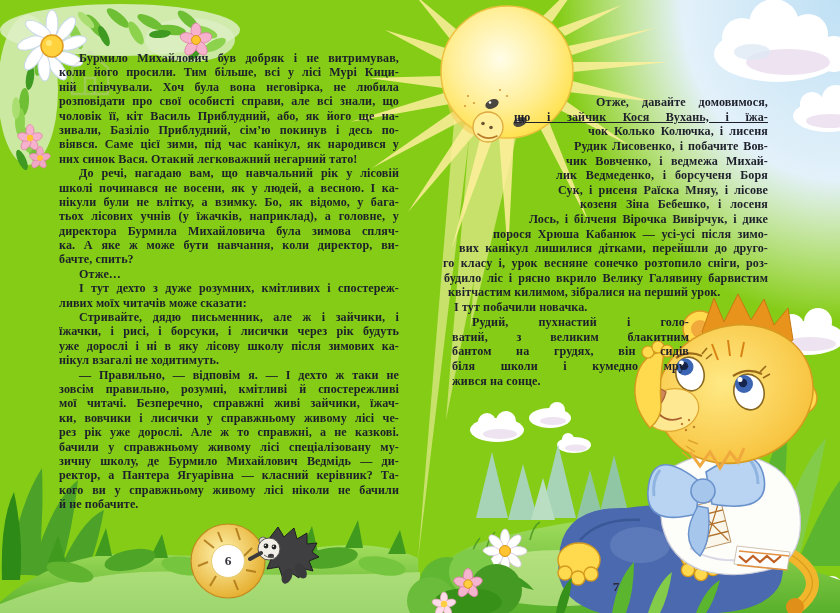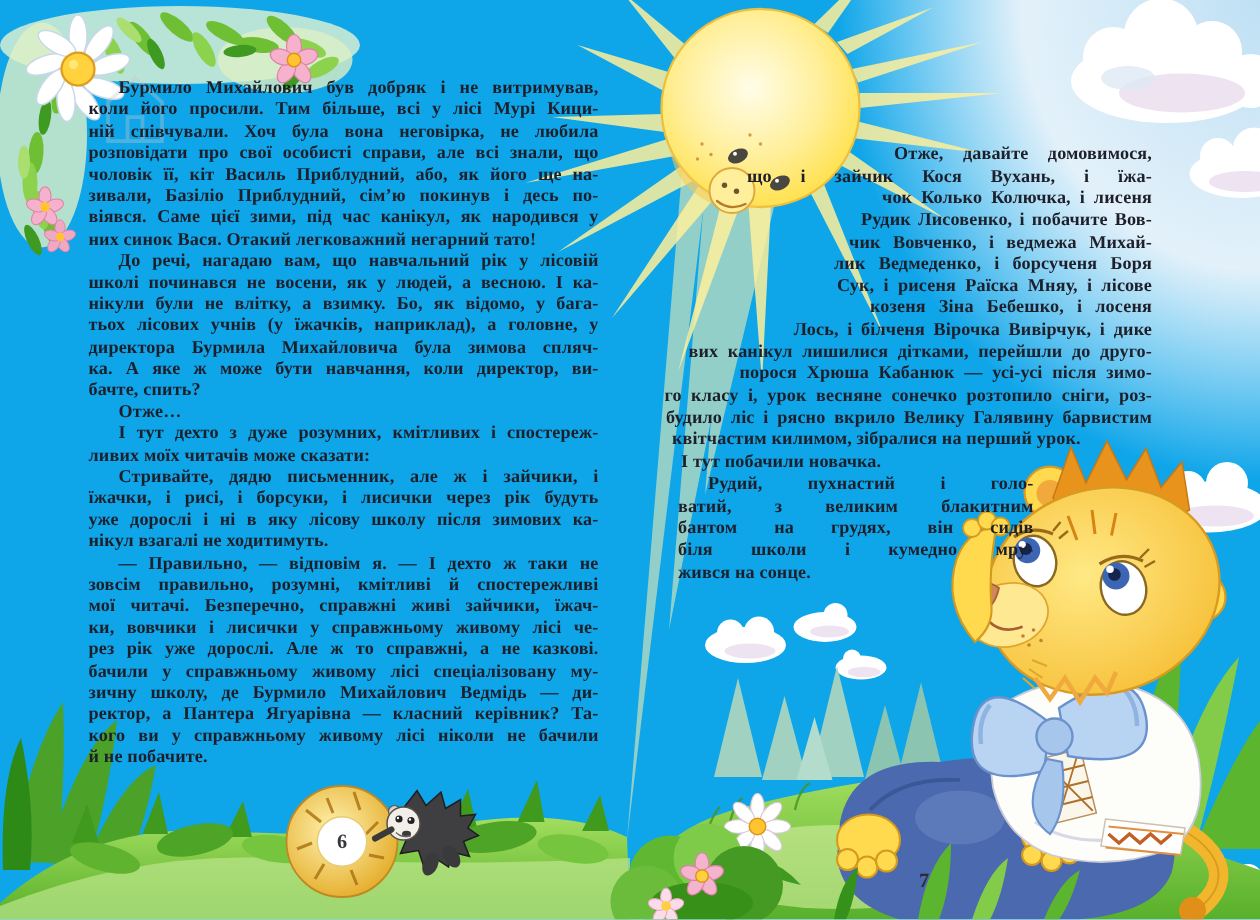--- a/index.html
+++ b/index.html
@@ -1,16 +1,16 @@
 <!DOCTYPE html>
 <html><head>
 <meta charset="utf-8">
 <style>
   html,body{margin:0;padding:0;background:#ffffff;}
-  #spread{position:relative;width:840px;height:613px;background:#0ea5e9;overflow:hidden;
+  #spread{position:relative;width:840px;height:613px;background:#84cc16;overflow:hidden;
           font-family:"Liberation Serif", serif;}
   .art{position:absolute;left:0;top:0;width:840px;height:613px;z-index:1;}
   .textcol{position:absolute;z-index:3;color:#1d1f2a;font-weight:700;font-size:12.1px;
            letter-spacing:.1px;}
   .tline{white-space:nowrap;}
   .col-left .tline{height:14.4px;line-height:14.4px;}
   .col-right .tline{height:14.65px;line-height:14.65px;}
   .tline.just{white-space:normal;text-align:justify;text-align-last:justify;
               text-justify:inter-word;overflow:hidden;}
   .tline.ind{text-indent:20px;}
@@ -489,30 +489,30 @@
       <div class="tline just">рез рік уже дорослі. Але ж то справжні, а не казкові.</div>
       <div class="tline just">бачили у справжньому живому лісі спеціалізовану му-</div>
       <div class="tline just">зичну школу, де Бурмило Михайлович Ведмідь — ди-</div>
       <div class="tline just">ректор, а Пантера Ягуарівна — класний керівник? Та-</div>
       <div class="tline just">кого ви у справжньому живому лісі ніколи не бачили</div>
       <div class="tline">й не побачите.</div>
     </div>
 
   <div id="col-right1" class="textcol col-right">
       <div class="tline just" style="margin-left: 158px;">Отже, давайте домовимося,</div>
-      <div class="tline just" style="margin-left: 60px;">що і зайчик Кося Вухань, і їжа-</div>
+      <div class="tline just" style="margin-left: 76px; text-decoration: underline;">що і зайчик Кося Вухань, і їжа-</div>
       <div class="tline just" style="margin-left: 150px;">чок Колько Колючка, і лисеня</div>
       <div class="tline just" style="margin-left: 136px;">Рудик Лисовенко, і побачите Вов-</div>
       <div class="tline just" style="margin-left: 128px;">чик Вовченко, і ведмежа Михай-</div>
       <div class="tline just" style="margin-left: 118px;">лик Ведмеденко, і борсученя Боря</div>
       <div class="tline just" style="margin-left: 120px;">Сук, і рисеня Раїска Мняу, і лісове</div>
       <div class="tline just" style="margin-left: 142px;">козеня Зіна Бебешко, і лосеня Соня</div>
       <div class="tline just" style="margin-left: 91px;">Лось, і білченя Вірочка Вивірчук, і дике</div>
+      <div class="tline just" style="margin-left: 55px;">порося Хрюша Кабанюк — усі-усі після зимо-</div>
       <div class="tline just" style="margin-left: 21px;">вих канікул лишилися дітками, перейшли до друго-</div>
-      <div class="tline just" style="margin-left: 55px;">порося Хрюша Кабанюк — усі-усі після зимо-</div>
       <div class="tline just" style="margin-left: 5px;">го класу і, урок весняне сонечко розтопило сніги, роз-</div>
       <div class="tline just" style="margin-left: 6px;">будило ліс і рясно вкрило Велику Галявину барвистим</div>
       <div class="tline" style="margin-left: 10px;">квітчастим килимом, зібралися на перший урок.</div>
       <div class="tline" style="margin-left: 16px;">І тут побачили новачка.</div>
     </div>
   <div id="col-right2" class="textcol col-right">
       <div class="tline just ind">Рудий, пухнастий і голо-</div>
       <div class="tline just">ватий, з великим блакитним</div>
       <div class="tline just">бантом на грудях, він сидів</div>
       <div class="tline just">біля школи і кумедно мру-</div>

